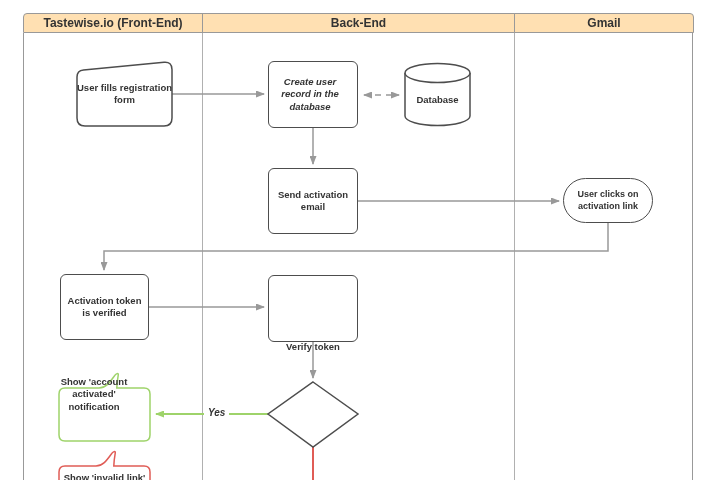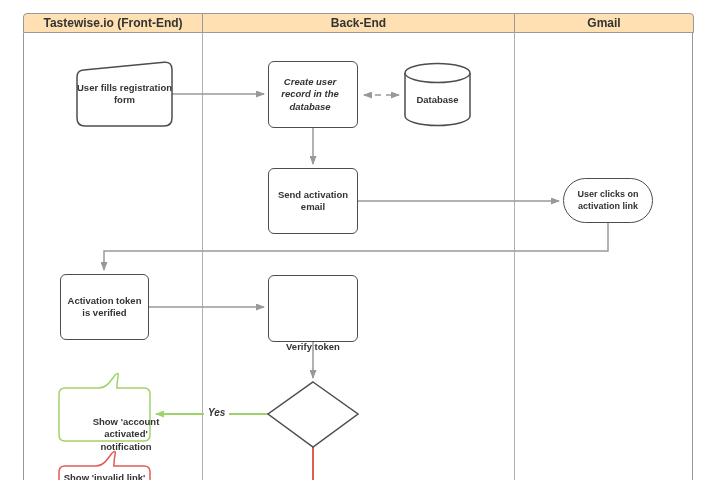--- a/index.html
+++ b/index.html
@@ -55,21 +55,21 @@
     line-height:1.3;color:var(--c-text);pointer-events:none;
   }
   .t-user-fills{left:77px;top:62px;width:95px;height:64px;}
   .t-create{left:268px;top:61px;width:84px;height:67px;font-style:italic;}
   .t-database{left:405px;top:78px;width:65px;height:45px;}
   .t-send{left:268px;top:168px;width:90px;height:66px;}
   .t-stadium{left:563px;top:178px;width:90px;height:45px;font-size:9px;}
   .t-token{left:60px;top:274px;width:89px;height:66px;}
   .t-verify{left:268px;top:275px;width:90px;height:79px;margin-top:33px;}
   .t-diamond{left:273px;top:396px;width:80px;height:36px;}
-  .t-green-callout{left:59px;top:408px;width:70px;height:53px;margin-left:32px;}
+  .t-green-callout{left:59px;top:368px;width:70px;height:53px;}
   .t-red-callout{left:59px;top:466px;width:91px;height:53px;align-items:flex-start;padding-top:6px;box-sizing:border-box;}
   .edge-label{
     position:absolute;left:204px;top:406px;padding:1px 4px;background:#ffffff;
     font-weight:bold;font-size:10px;color:var(--c-text);font-style:italic;
   }
 </style>
 </head>
 <body>
 
 <div id="canvas">

